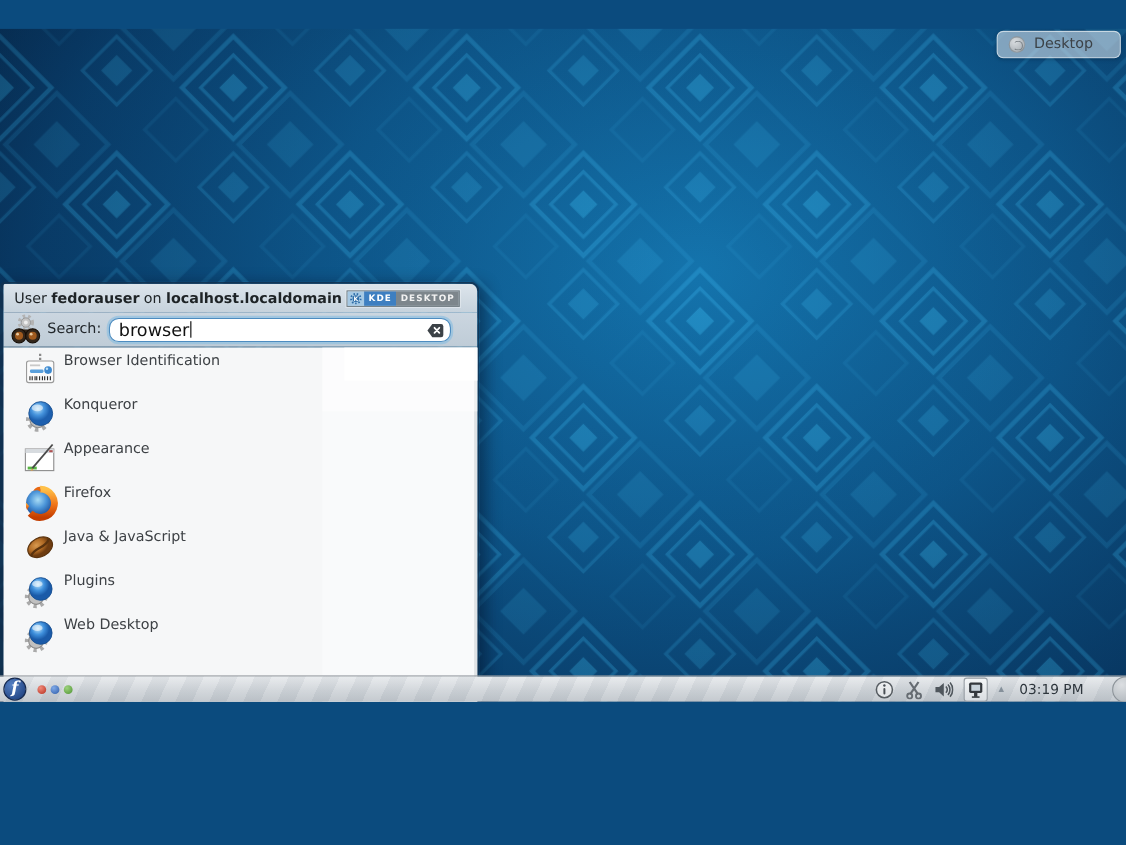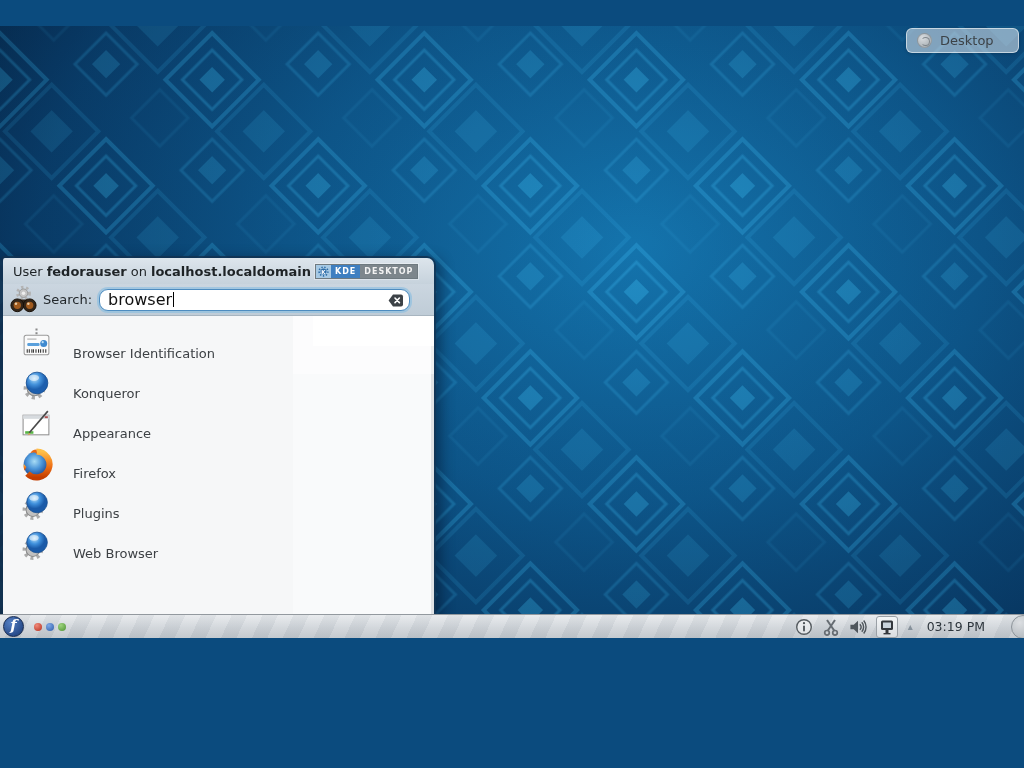--- a/index.html
+++ b/index.html
@@ -51,21 +51,21 @@
   .ko-search-label { font-size:13px; color:#22272b; margin:0 7px 0 5px; }
   .search-box { flex:1; height:22px; background:#fff; border:1px solid #4d8cc0;
     box-shadow:0 0 0 2px rgba(140,190,225,0.65); border-radius:9px;
     display:flex; align-items:center; padding:0 6px 0 8px; position:relative; }
   .search-text { font-size:16px; color:#111; }
   .caret { display:inline-block; width:1px; height:15px; background:#000; margin-left:1px; }
   .clear-btn { position:absolute; right:5px; top:3px; width:16px; height:15px; }
 
   .ko-list { flex:1; background:#f6f7f8; position:relative;
     border-right:3px solid #ccd1d5; padding-top:5px; }
-  .ko-item { height:40px; display:flex; align-items:flex-end; padding-left:17px; gap:20px; position:relative; z-index:2;}
+  .ko-item { height:40px; display:flex; align-items:flex-start; padding-left:17px; gap:5px; position:relative; z-index:2;}
   .ko-item .ic { width:33px; height:33px; flex:0 0 33px; }
   .ko-item .lbl { font-size:13px; color:#3d4145; }
 
   .ghost-pane { position:absolute; left:290px; top:0; width:143px; height:455px;
     background:rgba(255,255,255,0.4); z-index:1; }
   .ghost-bright1 { position:absolute; left:310px; top:0; width:123px; height:30px;
     background:rgba(255,255,255,0.85); z-index:1; }
   .ghost-bright2 { position:absolute; left:290px; top:0; width:143px; height:58px;
     background:rgba(255,255,255,0.45); z-index:1; }
   .ghost-help { position:absolute; left:312px; top:333px; width:78px; height:25px;
@@ -275,20 +275,38 @@
             </defs>
             <circle cx="16" cy="16" r="12.5" fill="url(#ffb)"></circle>
             <path d="M16 3.5 a12.5 12.5 0 1 1 -8.8 21.3" stroke="url(#ffo)" stroke-width="6" fill="none"></path>
             <path d="M16 1.5 c-3 0 -5 1.5 -6 3.5 c2.5 -1 5 -0.5 6.5 0.8 z" fill="#e86812"></path>
             <path d="M4.5 22 c-1 -2 -1.3 -4.5 -0.8 -6.5 l2.5 3 z" fill="url(#ffo)"></path>
           </svg>
         </span>
         <span class="lbl">Firefox</span>
       </div>
 
+      <div class="ko-item">
+        <span class="ic">
+          <svg width="33" height="33" viewBox="0 0 32 32">
+            <defs>
+                <radialGradient id="bean" cx="40%" cy="32%">
+                  <stop offset="0%" stop-color="#d89a50"></stop>
+                  <stop offset="60%" stop-color="#b06a24"></stop>
+                  <stop offset="100%" stop-color="#6e3c10"></stop>
+                </radialGradient>
+              </defs>
+            <g transform="rotate(-28 16 16)">
+              <ellipse cx="16" cy="16" rx="11.5" ry="8.3" fill="url(#bean)" stroke="#5a330e" stroke-width="1"></ellipse>
+              <path d="M5.5 19 C11 13.5 20 19.5 26.5 13" stroke="#5a330e" stroke-width="2" fill="none"></path>
+            </g>
+          </svg>
+        </span>
+        <span class="lbl">Java &amp; JavaScript</span>
+      </div>
 
       <div class="ko-item">
         <span class="ic">
           <svg width="33" height="33" viewBox="0 0 32 32">
             <defs>
                 <radialGradient id="g2" cx="38%" cy="30%">
                   <stop offset="0%" stop-color="#bde4fa"></stop>
                   <stop offset="55%" stop-color="#3f90dc"></stop>
                   <stop offset="100%" stop-color="#1a5aa8"></stop>
                 </radialGradient>
@@ -311,21 +329,21 @@
                   <stop offset="55%" stop-color="#3f90dc"></stop>
                   <stop offset="100%" stop-color="#1a5aa8"></stop>
                 </radialGradient>
               </defs>
             <circle cx="12.5" cy="21" r="8" fill="none" stroke="#aaaaaa" stroke-width="4" stroke-dasharray="2.8 3.2"></circle>
             <circle cx="12.5" cy="21" r="6.6" fill="#c0c0c0" stroke="#8b8b8b"></circle>
             <circle cx="16.5" cy="14" r="10" fill="url(#g3)" stroke="#174f92" stroke-width="0.8"></circle>
             <ellipse cx="13.5" cy="9.5" rx="4.6" ry="2.8" fill="#ffffff" opacity="0.55"></ellipse>
           </svg>
         </span>
-        <span class="lbl">Web Browser</span>
+        <span class="lbl">Web Desktop</span>
       </div>
     </div>
   </div>
 
   <div class="panel">
     <div class="fedora-btn">
       <span class="f">f</span>
     </div>
     <div class="pager-dots">
       <span class="pdot d0"></span>

